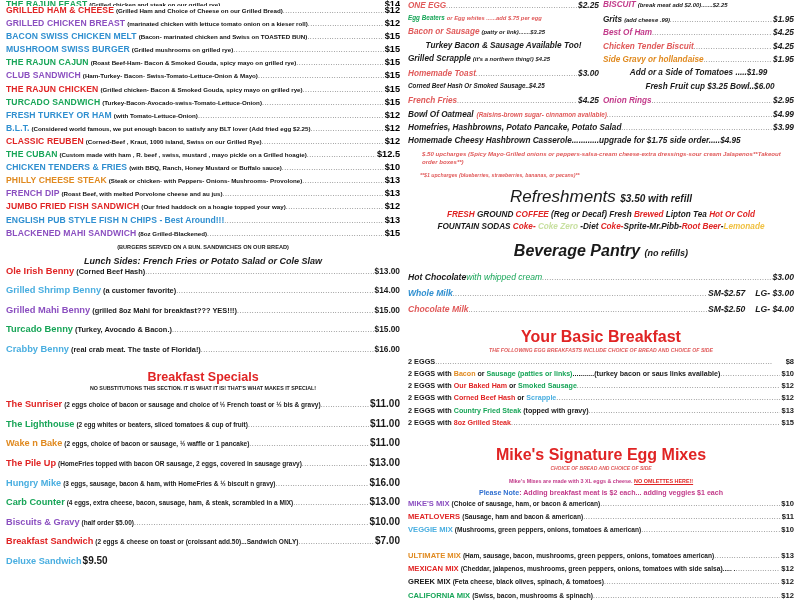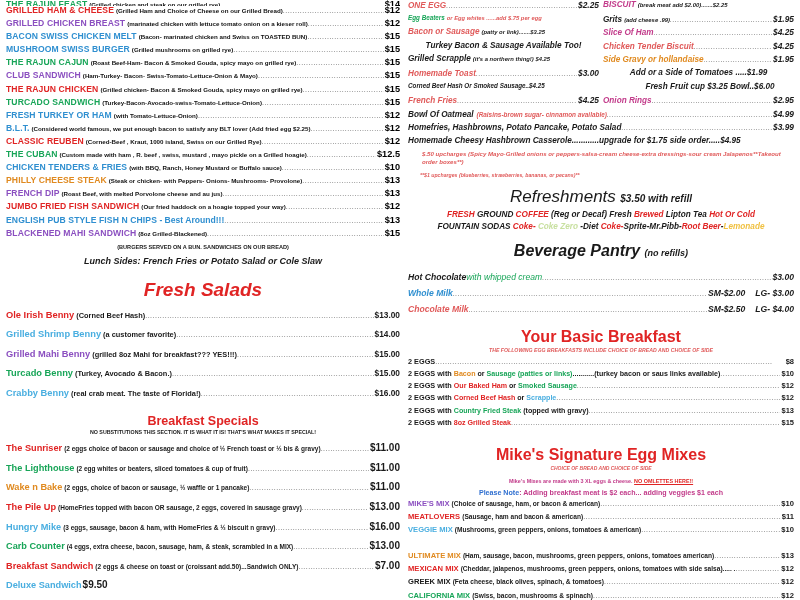--- a/index.html
+++ b/index.html
@@ -211,21 +211,20 @@
         <div class="line">
           <span class="nm" style="color: rgb(139, 79, 192);">BLACKENED MAHI SANDWICH</span>
           <span class="ds">(8oz Grilled-Blackened)</span>
           <span class="dots"></span>
           <span class="pr">$15</span>
         </div>
       </div>
     <div class="note-c">(BURGERS SERVED ON A BUN. SANDWICHES ON OUR BREAD)</div>
     <div class="lunch">Lunch Sides: French Fries or Potato Salad or Cole Slaw</div>
 
-    <div class="h-salad">Fresh Salads</div>
     <div class="salads" id="salad-list">
         <div class="line">
           <span class="nm" style="color: rgb(224, 36, 36);">Ole Irish Benny</span>
           <span class="ds">(Corned Beef Hash)</span>
           <span class="dots"></span>
           <span class="pr">$13.00</span>
         </div>
         <div class="line">
           <span class="nm" style="color: rgb(73, 174, 224);">Grilled Shrimp Benny</span>
           <span class="ds">(a customer favorite)</span>
@@ -285,20 +284,26 @@
           <span class="dots"></span>
           <span class="pr">$16.00</span>
         </div>
         <div class="line">
           <span class="nm" style="color: rgb(24, 165, 88);">Carb Counter</span>
           <span class="ds">(4 eggs, extra cheese, bacon, sausage, ham, &amp; steak, scrambled in a MIX)</span>
           <span class="dots"></span>
           <span class="pr">$13.00</span>
         </div>
         <div class="line">
+          <span class="nm" style="color: rgb(139, 79, 192);">Biscuits &amp; Gravy</span>
+          <span class="ds">(half order $5.00)</span>
+          <span class="dots"></span>
+          <span class="pr">$10.00</span>
+        </div>
+        <div class="line">
           <span class="nm" style="color: rgb(224, 36, 36);">Breakfast Sandwich</span>
           <span class="ds">(2 eggs &amp; cheese on toast or (croissant add.50)...Sandwich ONLY)</span>
           <span class="dots"></span>
           <span class="pr">$7.00</span>
         </div>
         <div class="line">
           <span class="nm" style="color: rgb(73, 174, 224);">Deluxe Sandwich</span>
           <span class="pr">$9.50</span>
         </div>
       </div>
@@ -346,21 +351,21 @@
             <span class="nm" style="color: rgb(194, 59, 138);">BISCUIT</span>
             <span class="ds">(break meat add $2.00).......$2.25</span>
           </div>
           <div class="line">
             <span class="nm" style="color: rgb(26, 26, 26);">Grits</span>
             <span class="ds">(add cheese .99)</span>
             <span class="dots"></span>
             <span class="pr">$1.95</span>
           </div>
           <div class="line">
-            <span class="nm" style="color: rgb(194, 59, 138);">Slice Of Ham</span>
+            <span class="nm" style="color: rgb(194, 59, 138);">Best Of Ham</span>
             <span class="dots"></span>
             <span class="pr">$4.25</span>
           </div>
           <div class="line">
             <span class="nm" style="color: rgb(224, 90, 90);">Chicken Tender Biscuit</span>
             <span class="dots"></span>
             <span class="pr">$4.25</span>
           </div>
           <div class="line">
             <span class="nm" style="color: rgb(224, 138, 32);">Side Gravy or hollandaise</span>
@@ -413,21 +418,21 @@
     <div class="pantry" id="pantry-list">
         <div class="line">
           <span class="nm" style="color: rgb(26, 26, 26);">Hot Chocolate</span>
           <span class="ds" style="color: rgb(24, 165, 88);">with whipped cream</span>
           <span class="dots"></span>
           <span class="pr">$3.00</span>
         </div>
         <div class="line">
           <span class="nm" style="color: rgb(47, 143, 208);">Whole Milk</span>
           <span class="dots"></span>
-          <span class="pr">SM-$2.00</span>
+          <span class="pr">SM-$2.57</span>
           <span class="pr2">LG- $3.00</span>
         </div>
         <div class="line">
           <span class="nm" style="color: rgb(224, 90, 90);">Chocolate Milk</span>
           <span class="dots"></span>
           <span class="pr">SM-$2.50</span>
           <span class="pr2">LG- $4.00</span>
         </div>
       </div>
 

